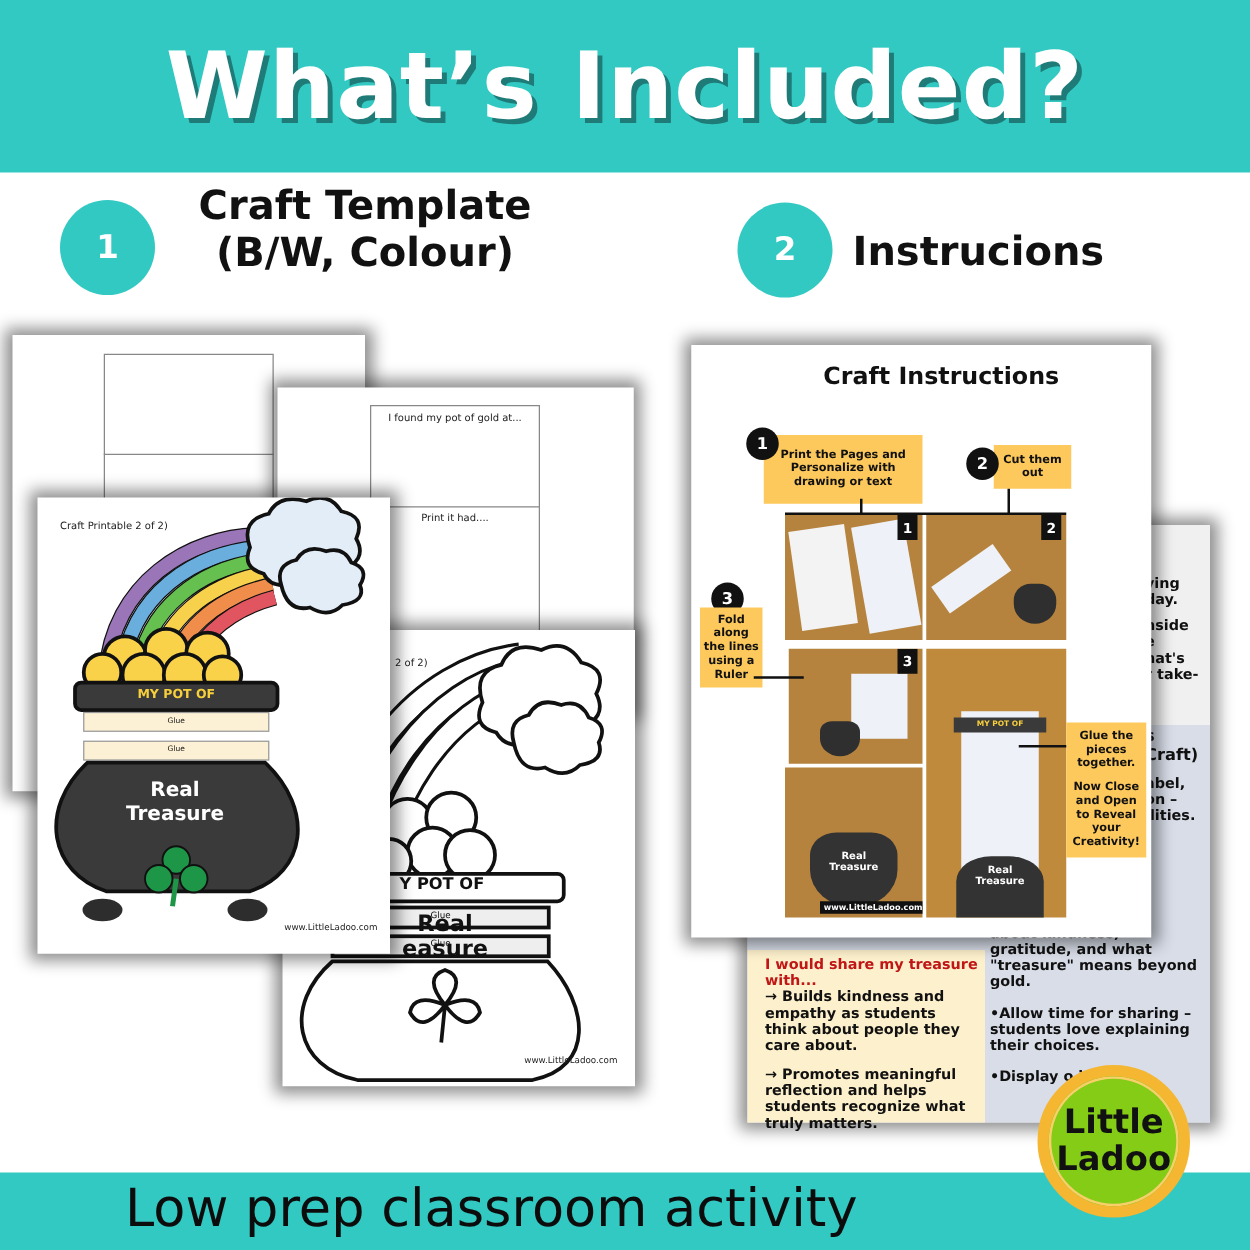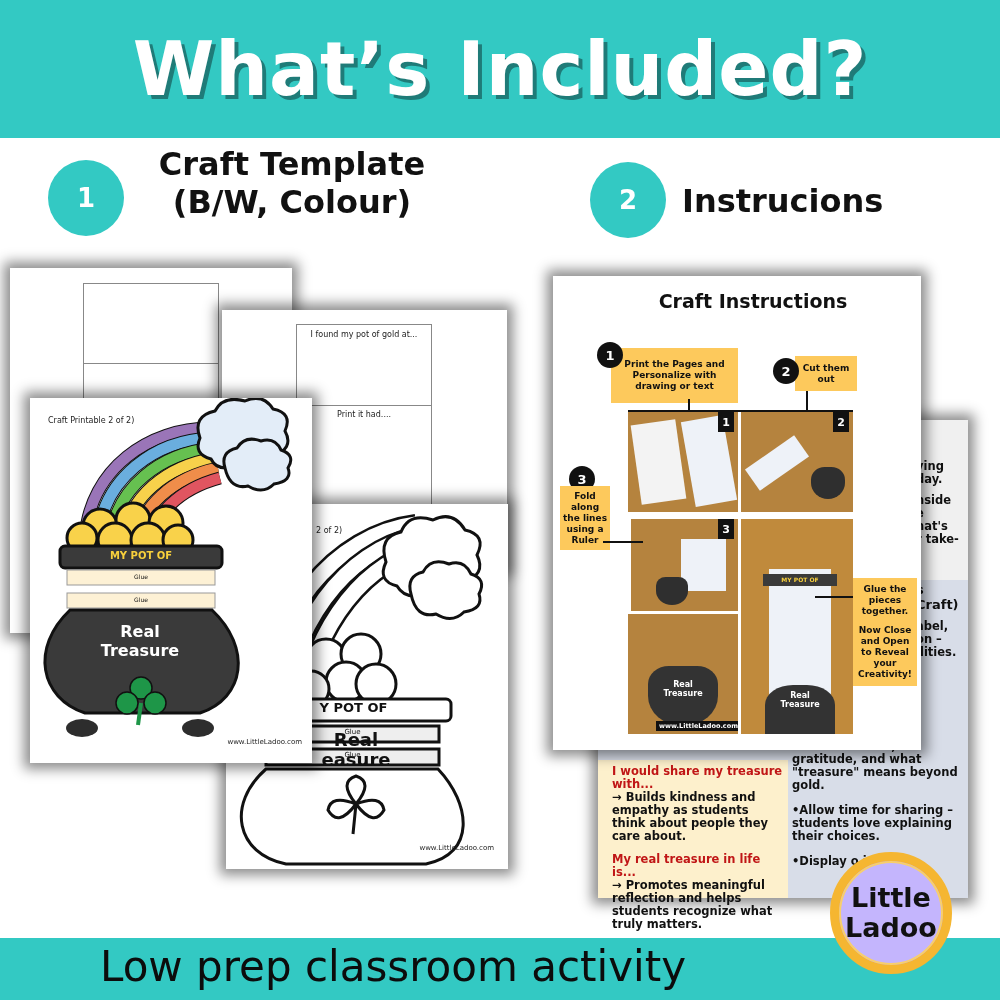--- a/index.html
+++ b/index.html
@@ -14,21 +14,21 @@
   .small{font-size:8px;color:#222;}
   .panel-line{position:absolute;border:1px solid #888;}
   .step-box{position:absolute;background:#fdc95c;font-size:9px;font-weight:bold;text-align:center;line-height:11px;display:flex;align-items:center;justify-content:center;padding:3px;}
   .step-num{position:absolute;width:26px;height:26px;border-radius:50%;background:#111;color:#fff;font-size:13px;font-weight:bold;display:flex;align-items:center;justify-content:center;}
   .photo{position:absolute;background:#b5833e;overflow:hidden;}
   .photo-tag{position:absolute;top:0;right:4px;background:#111;color:#fff;font-size:11px;font-weight:bold;width:16px;height:20px;display:flex;align-items:center;justify-content:center;}
   .arrow-h{position:absolute;height:2px;background:#111;}
   .arrow-v{position:absolute;width:2px;background:#111;}
   .notes{font-size:11.5px;line-height:13px;font-weight:bold;}
   .red{color:#c01616;}
-  .logo{position:absolute;left:830px;top:852px;width:122px;height:122px;border-radius:50%;background:#c4b5fd;border:9px solid #f5b631;display:flex;flex-direction:column;align-items:center;justify-content:center;box-shadow:0 0 0 2px #f8cf6b inset;}
+  .logo{position:absolute;left:830px;top:852px;width:122px;height:122px;border-radius:50%;background:#84cc16;border:9px solid #f5b631;display:flex;flex-direction:column;align-items:center;justify-content:center;box-shadow:0 0 0 2px #f8cf6b inset;}
   .logo span{font-weight:bold;font-size:27px;line-height:30px;color:#111;}
 </style>
 </head>
 <body>
 
 <div class="top-banner">
   <h1>What’s Included?</h1>
 </div>
 
 <div class="num-circle" style="left:48px;top:160px;">1</div>
@@ -156,21 +156,20 @@
     <div>Craft)</div>
     <div style="height:8px"></div>
     <div class="notes">abel,</div>
     <div class="notes">on –</div>
     <div class="notes">ilities.</div>
   </div>
   <div class="notes" style="position:absolute;left:14px;top:345px;width:172px;">
     <div class="red">I would share my treasure with...</div>
     <div>→ Builds kindness and empathy as students think about people they care about.</div>
     <div style="height:10px"></div>
-    <div class="red">My real treasure in life is...</div>
     <div>→ Promotes meaningful reflection and helps students recognize what truly matters.</div>
   </div>
   <div class="notes" style="position:absolute;left:194px;top:320px;width:170px;">
     <div>about kindness, gratitude, and what "treasure" means beyond gold.</div>
     <div style="height:12px"></div>
     <div>•Allow time for sharing – students love explaining their choices.</div>
     <div style="height:12px"></div>
     <div>•Display o interact</div>
   </div>
 </div>

